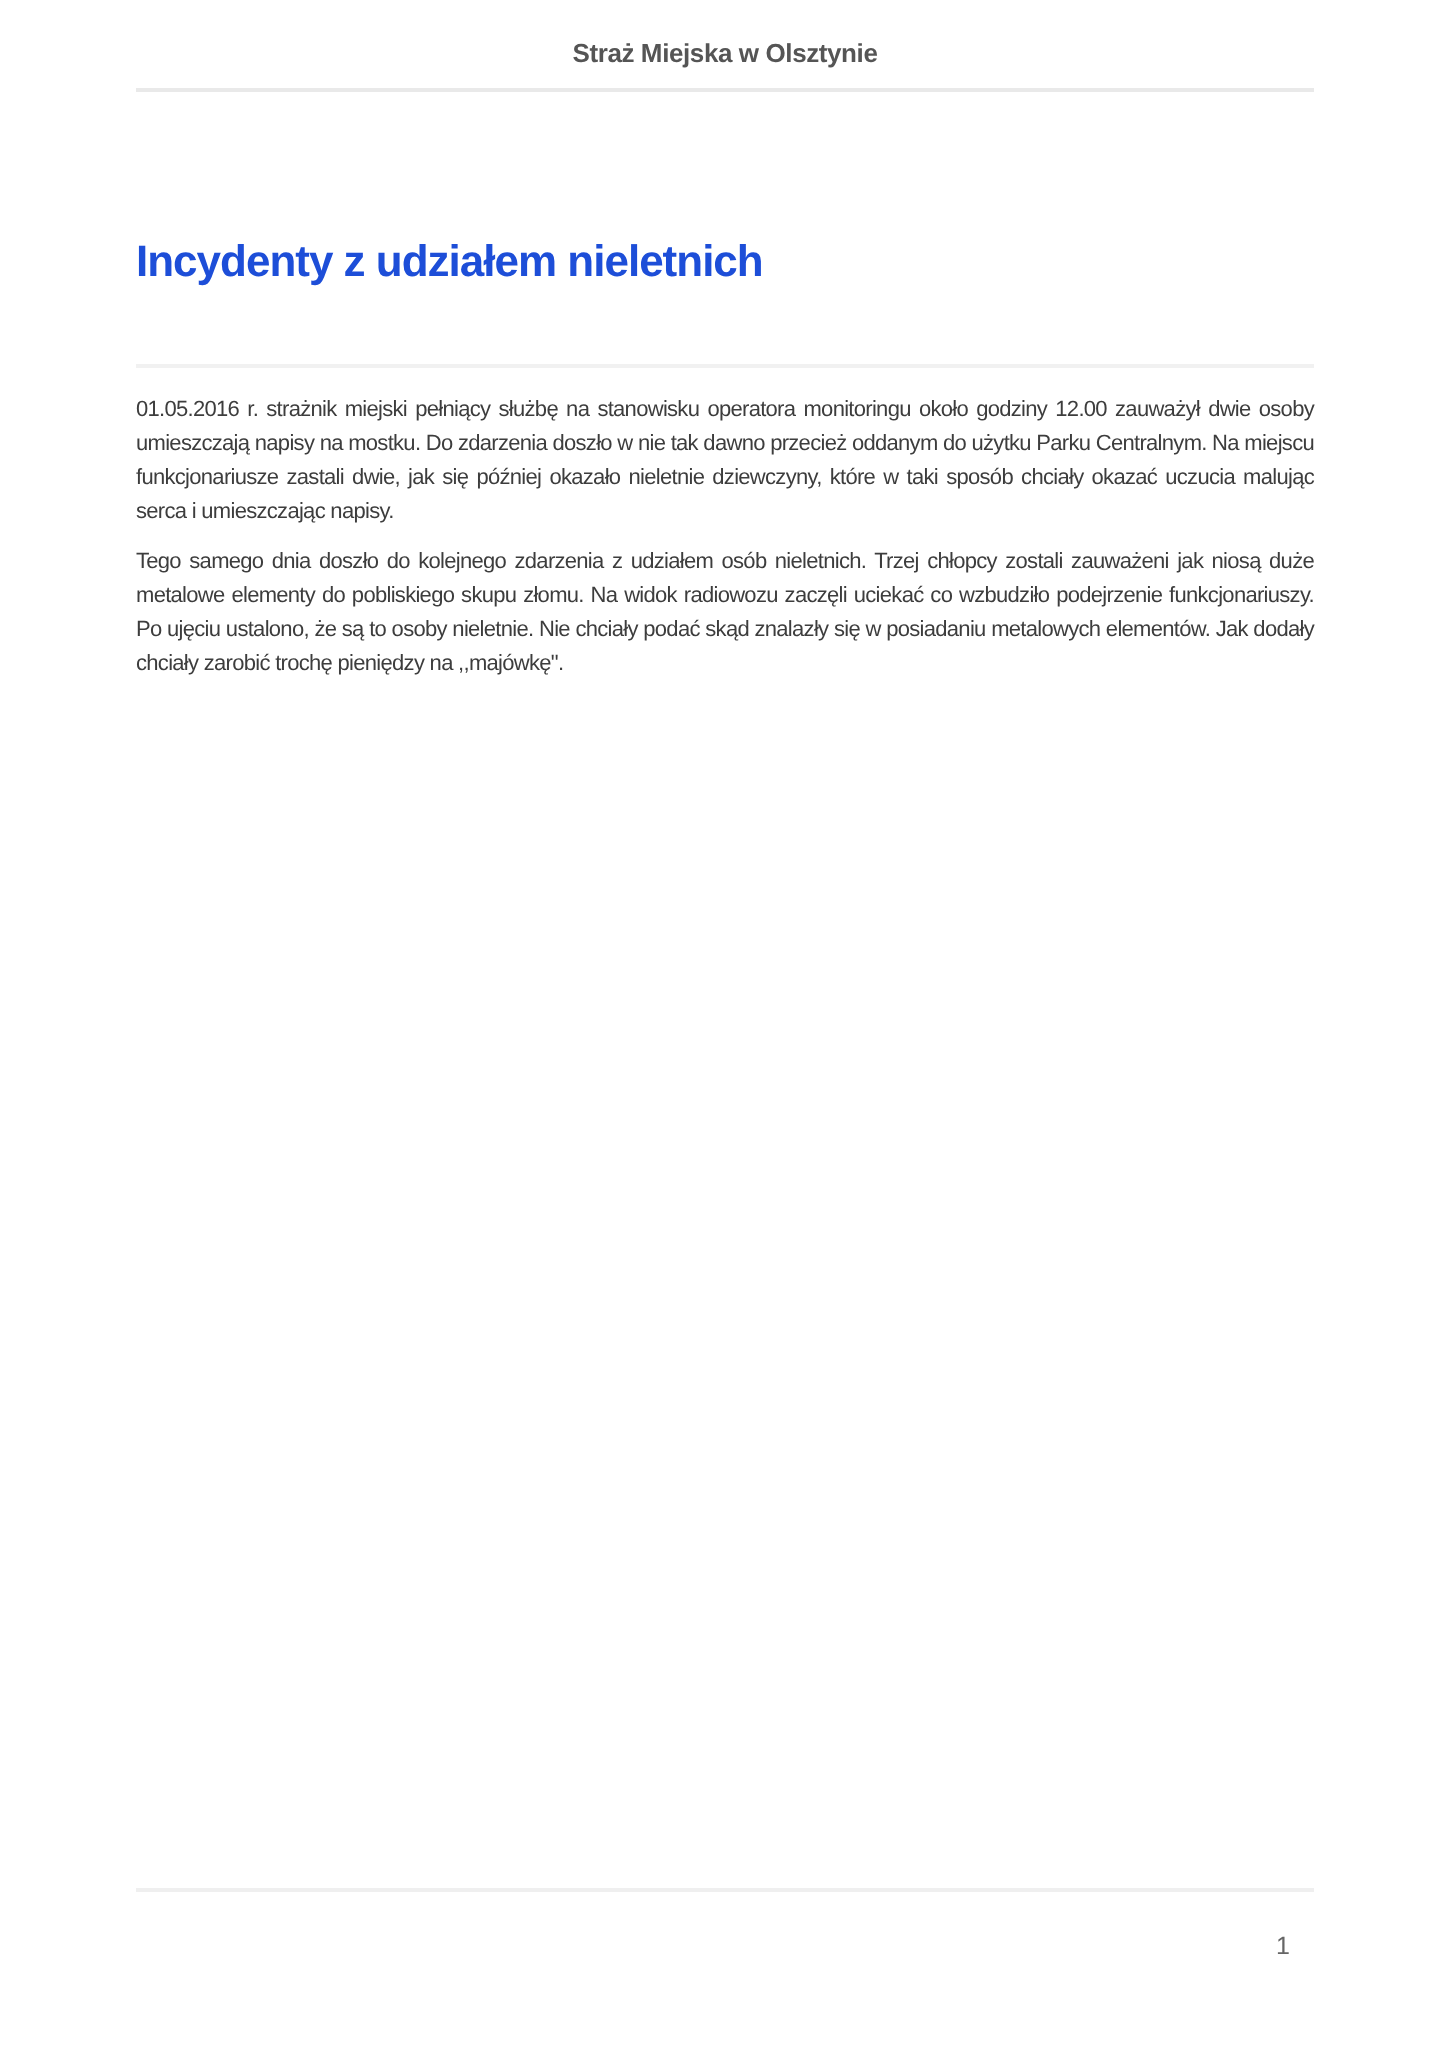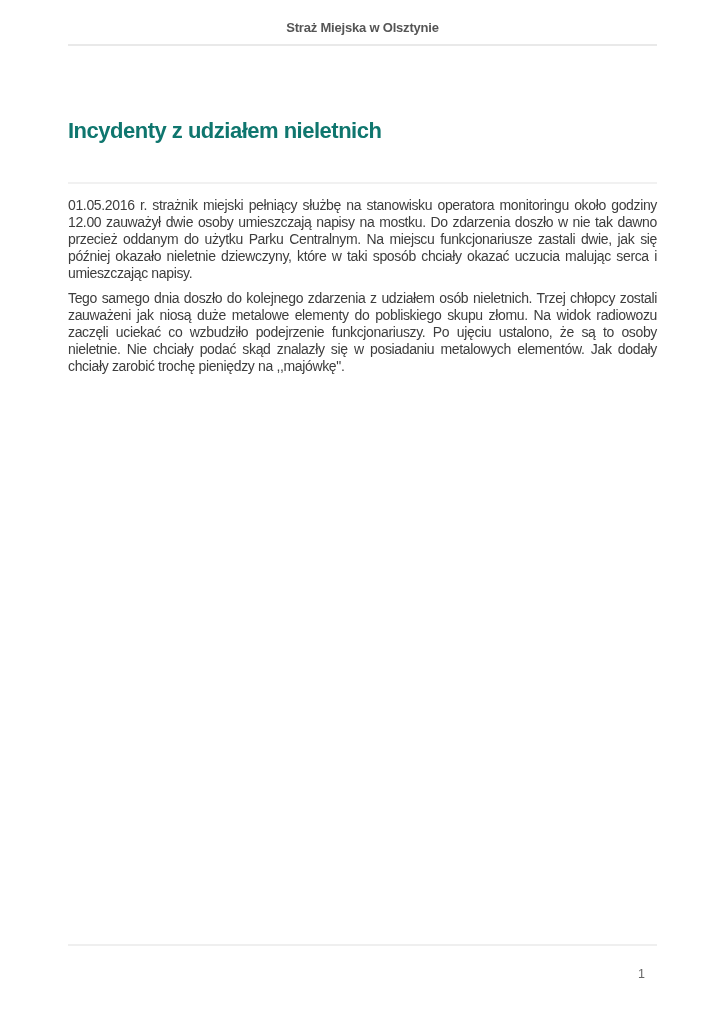--- a/index.html
+++ b/index.html
@@ -45,32 +45,32 @@
 
   
   .article-title {
     position: absolute;
     top: 116px;
     left: 68px;
     right: 68px;
     font-size: 22px;
     line-height: 30px;
     font-weight: bold;
-    color: #0f766e;
+    color: #1d4ed8;
     letter-spacing: -0.5px;
   }
 
   .article-body {
     position: absolute;
     top: 197px;
     left: 68px;
     right: 68px;
   }
   .article-body p {
-    font-size: 14px;
+    font-size: 11px;
     line-height: 17px;
     color: #3d3d3d;
     letter-spacing: -0.35px;
     margin: 0 0 8px 0;
   }
   .article-body p.justified { text-align: justify; }
   .article-body p.left      { text-align: left; }
 
   
   .page-footer {

